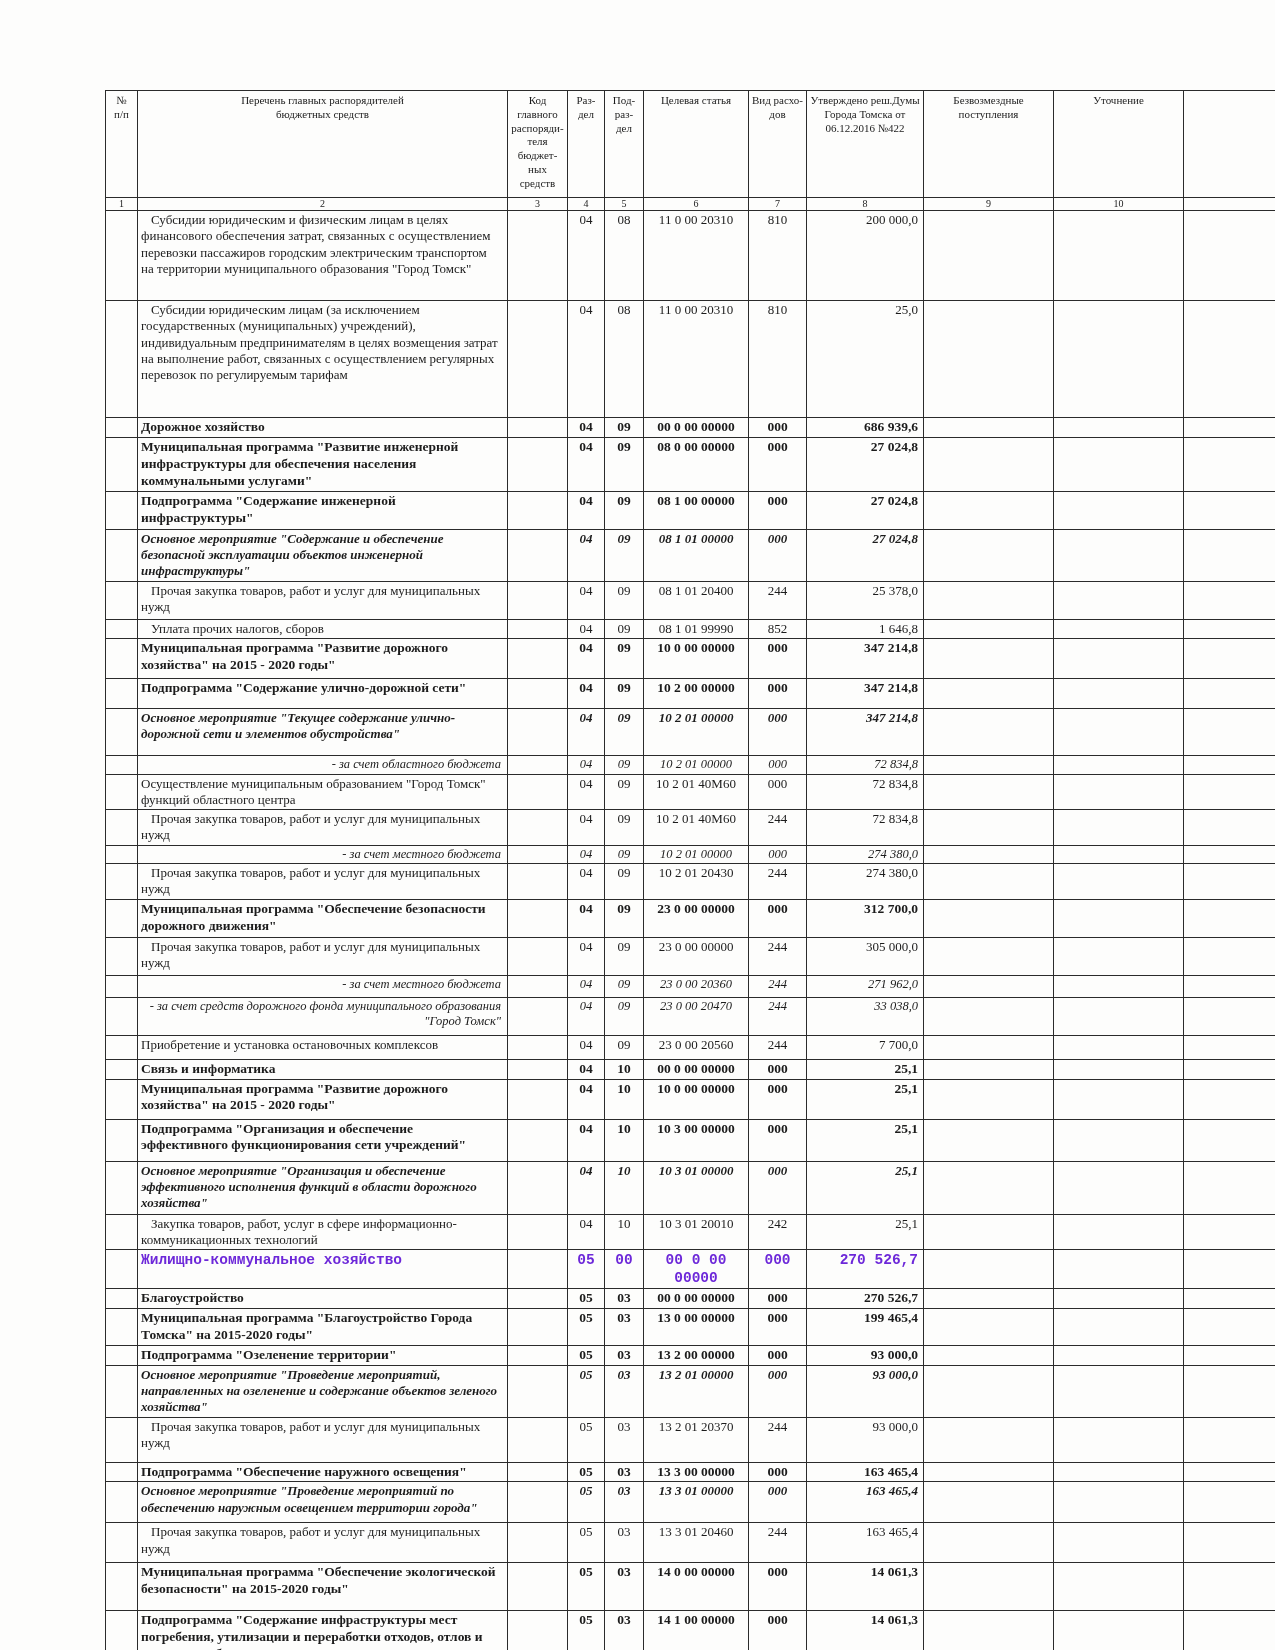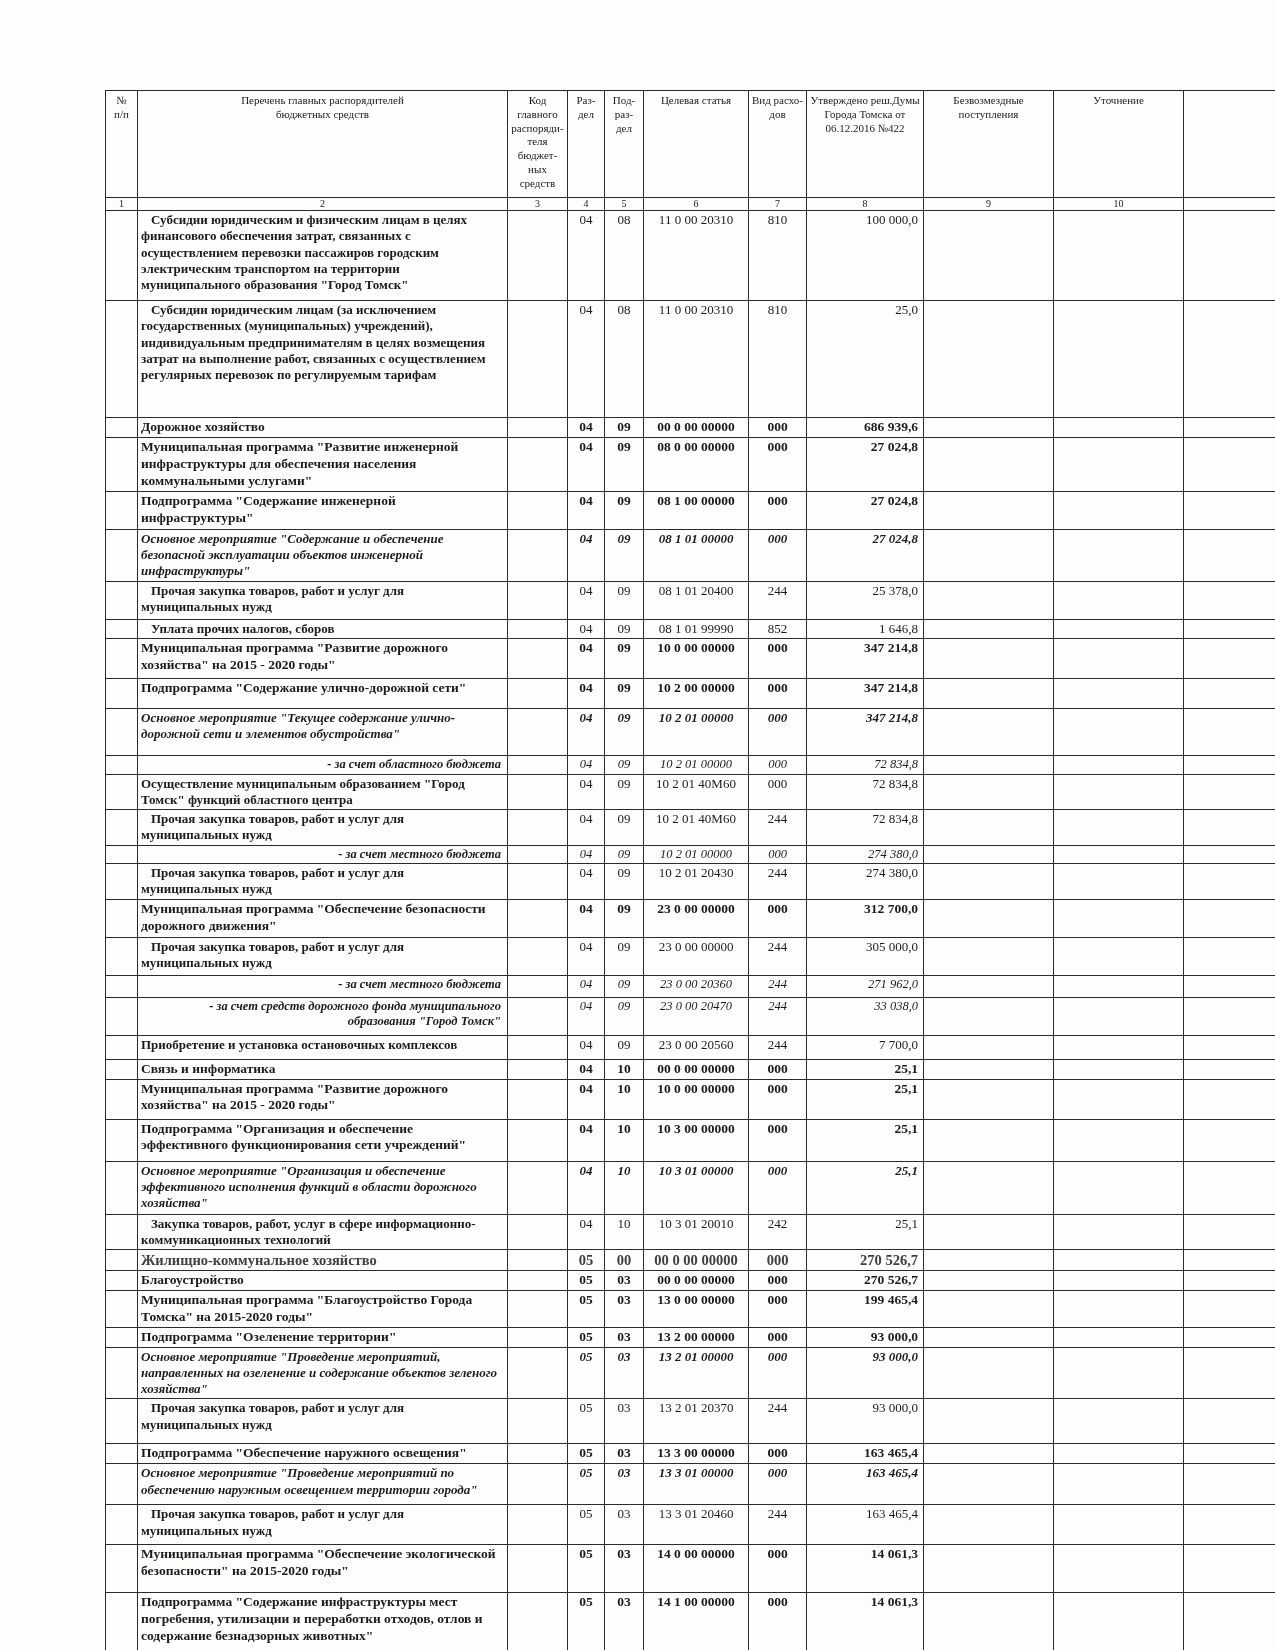--- a/index.html
+++ b/index.html
@@ -24,21 +24,21 @@
   th {
     font-weight: normal;
     font-size: 11px;
     text-align: center;
     white-space: pre-line;
     padding-top: 3px;
   }
   tr.numrow th { font-size: 10px; padding: 0; line-height: 1.1; }
   td.num { text-align: center; }
   td.sum { text-align: right; padding-right: 5px; }
-  td.name { text-align: left; padding-left: 3px; padding-right: 6px; font-weight: bold; }
+  td.name { text-align: left; padding-left: 3px; padding-right: 6px; }
   td.stub, th.stub { border-right: none; }
   tr.r-n td  { font-size: 13px; }
   tr.r-b td  { font-size: 13.5px; font-weight: bold; }
   tr.r-bi td { font-size: 13px; font-weight: bold; font-style: italic; }
   tr.r-i td  { font-size: 12.5px; font-style: italic; }
   tr.r-i td.name { text-indent: 6px; text-align: right; }
   tr.r-blue td { font-size: 14.5px; font-weight: bold; }
   tr.ind td.name { text-indent: 10px; }
 </style>
 </head>
@@ -102,21 +102,21 @@
       </thead>
       <tbody>
         <tr class="r-n ind" style="height: 90px;">
           <td class="num"></td>
           <td class="name">Субсидии юридическим и физическим лицам в целях финансового обеспечения затрат, связанных с осуществлением перевозки пассажиров городским электрическим транспортом на территории муниципального образования "Город Томск"</td>
           <td class="num"></td>
           <td class="num">04</td>
           <td class="num">08</td>
           <td class="num">11 0 00 20310</td>
           <td class="num">810</td>
-          <td class="sum">100 000,0</td>
+          <td class="sum">200 000,0</td>
           <td class="num"></td>
           <td class="num"></td>
           <td class="stub"></td>
         </tr>
         <tr class="r-n ind" style="height: 117px;">
           <td class="num"></td>
           <td class="name">Субсидии юридическим лицам (за исключением государственных (муниципальных) учреждений), индивидуальным предпринимателям в целях возмещения затрат на выполнение работ, связанных с осуществлением регулярных перевозок по регулируемым тарифам</td>
           <td class="num"></td>
           <td class="num">04</td>
           <td class="num">08</td>
@@ -432,21 +432,21 @@
           <td class="num"></td>
           <td class="num">04</td>
           <td class="num">10</td>
           <td class="num">10 3 01 20010</td>
           <td class="num">242</td>
           <td class="sum">25,1</td>
           <td class="num"></td>
           <td class="num"></td>
           <td class="stub"></td>
         </tr>
-        <tr class="r-blue" style="height: 16px; color: #404040;">
+        <tr class="r-blue" style="height: 16px; color: #6d28d9; font-family: Liberation Mono, monospace;">
           <td class="num"></td>
           <td class="name">Жилищно-коммунальное хозяйство</td>
           <td class="num"></td>
           <td class="num">05</td>
           <td class="num">00</td>
           <td class="num">00 0 00 00000</td>
           <td class="num">000</td>
           <td class="sum">270 526,7</td>
           <td class="num"></td>
           <td class="num"></td>

